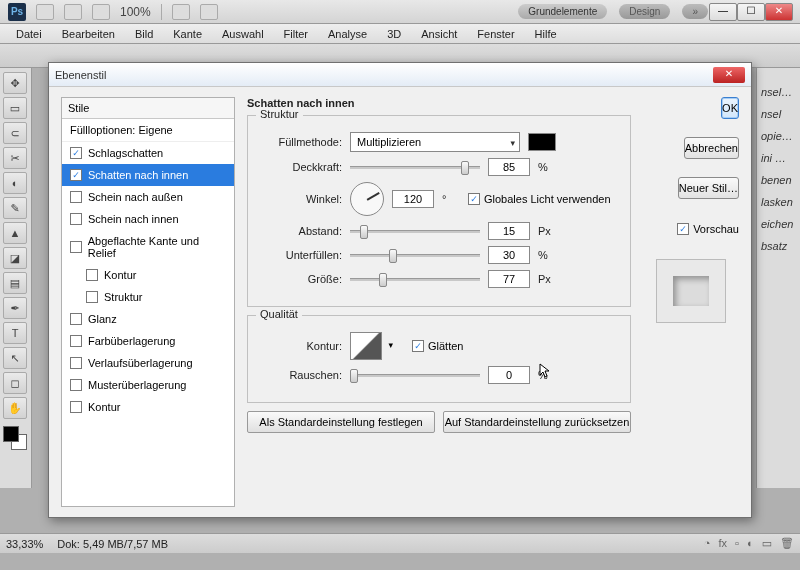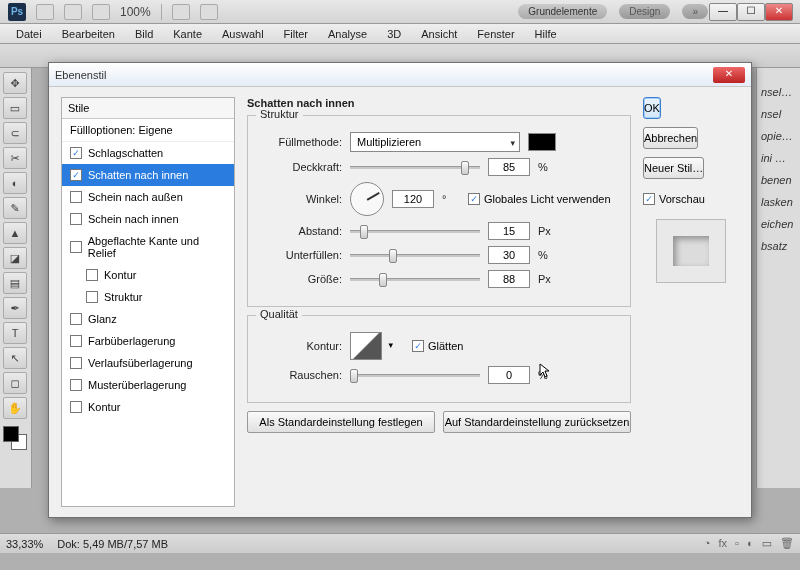--- a/index.html
+++ b/index.html
@@ -78,21 +78,21 @@
 .color-swatch { width: 28px; height: 18px; border: 1px solid #888; background: #000; }
 .angle-dial { width: 34px; height: 34px; border: 1px solid #888; border-radius: 50%; background: #f8f8f8; position: relative; }
 .angle-hand { position: absolute; left: 50%; top: 50%; width: 14px; height: 1.5px; background: #333; transform-origin: left; transform: rotate(-30deg); }
 .chk-inline { display: inline-flex; align-items: center; gap: 4px; }
 .contour-thumb { width: 32px; height: 28px; border: 1px solid #888; background: linear-gradient(135deg,#fff 0%,#fff 48%,#555 52%,#555 100%); position:relative;}
 .contour-thumb::after{content:"▾";position:absolute;right:-12px;top:7px;font-size:9px;}
 .btnrow { display: flex; gap: 8px; }
 .pbtn { flex: 1; height: 22px; border: 1px solid #999; background: linear-gradient(#fafafa,#e0e0e0); text-align: center; line-height: 20px; border-radius: 2px; }
 
 
-.right-col { width: 96px; display: flex; flex-direction: column; gap: 8px; align-items: flex-start; }
+.right-col { width: 96px; display: flex; flex-direction: column; gap: 18px; align-items: flex-end; }
 .dlg-btn { height: 22px; border: 1px solid #8a8a8a; background: linear-gradient(#fafafa,#e2e2e2); border-radius: 3px; text-align: center; line-height: 20px; }
 .dlg-btn.primary { border: 1px solid #3a7fd0; box-shadow: 0 0 0 1px #a6cdf5 inset; background: linear-gradient(#eaf3fd,#d3e7fb); }
 .preview-box { margin-top: 6px; width: 70px; height: 64px; border: 1px solid #bbb; background: #e9e9e9; display:flex;align-items:center;justify-content:center;align-self:center;}
 .preview-inner{width:36px;height:30px;background:#dcdcdc;box-shadow:inset 3px 3px 6px rgba(0,0,0,.35);} 
 
 .section-title{margin-bottom:6px;color:#222;font-weight:bold;}
 
 
 .fake-cursor{position:absolute;width:12px;height:16px;left:490px;top:300px;}
 .fake-cursor svg{width:100%;height:100%;}
@@ -298,21 +298,21 @@
             </div>
           <div class="numfield">30</div>
           <span class="unit">%</span>
         </div>
         <div class="row">
           <span class="lbl">Größe:</span>
           <div class="slider">
               <div class="slider-track"></div>
               <div class="slider-thumb" style="left:22%"></div>
             </div>
-          <div class="numfield">88</div>
+          <div class="numfield">77</div>
           <span class="unit">Px</span>
         </div>
       </div>
 
       <div class="group">
         <span class="group-label">Qualität</span>
         <div class="row">
           <span class="lbl">Kontur:</span>
           <div class="contour-thumb"></div>
           <span style="width:14px"></span>

